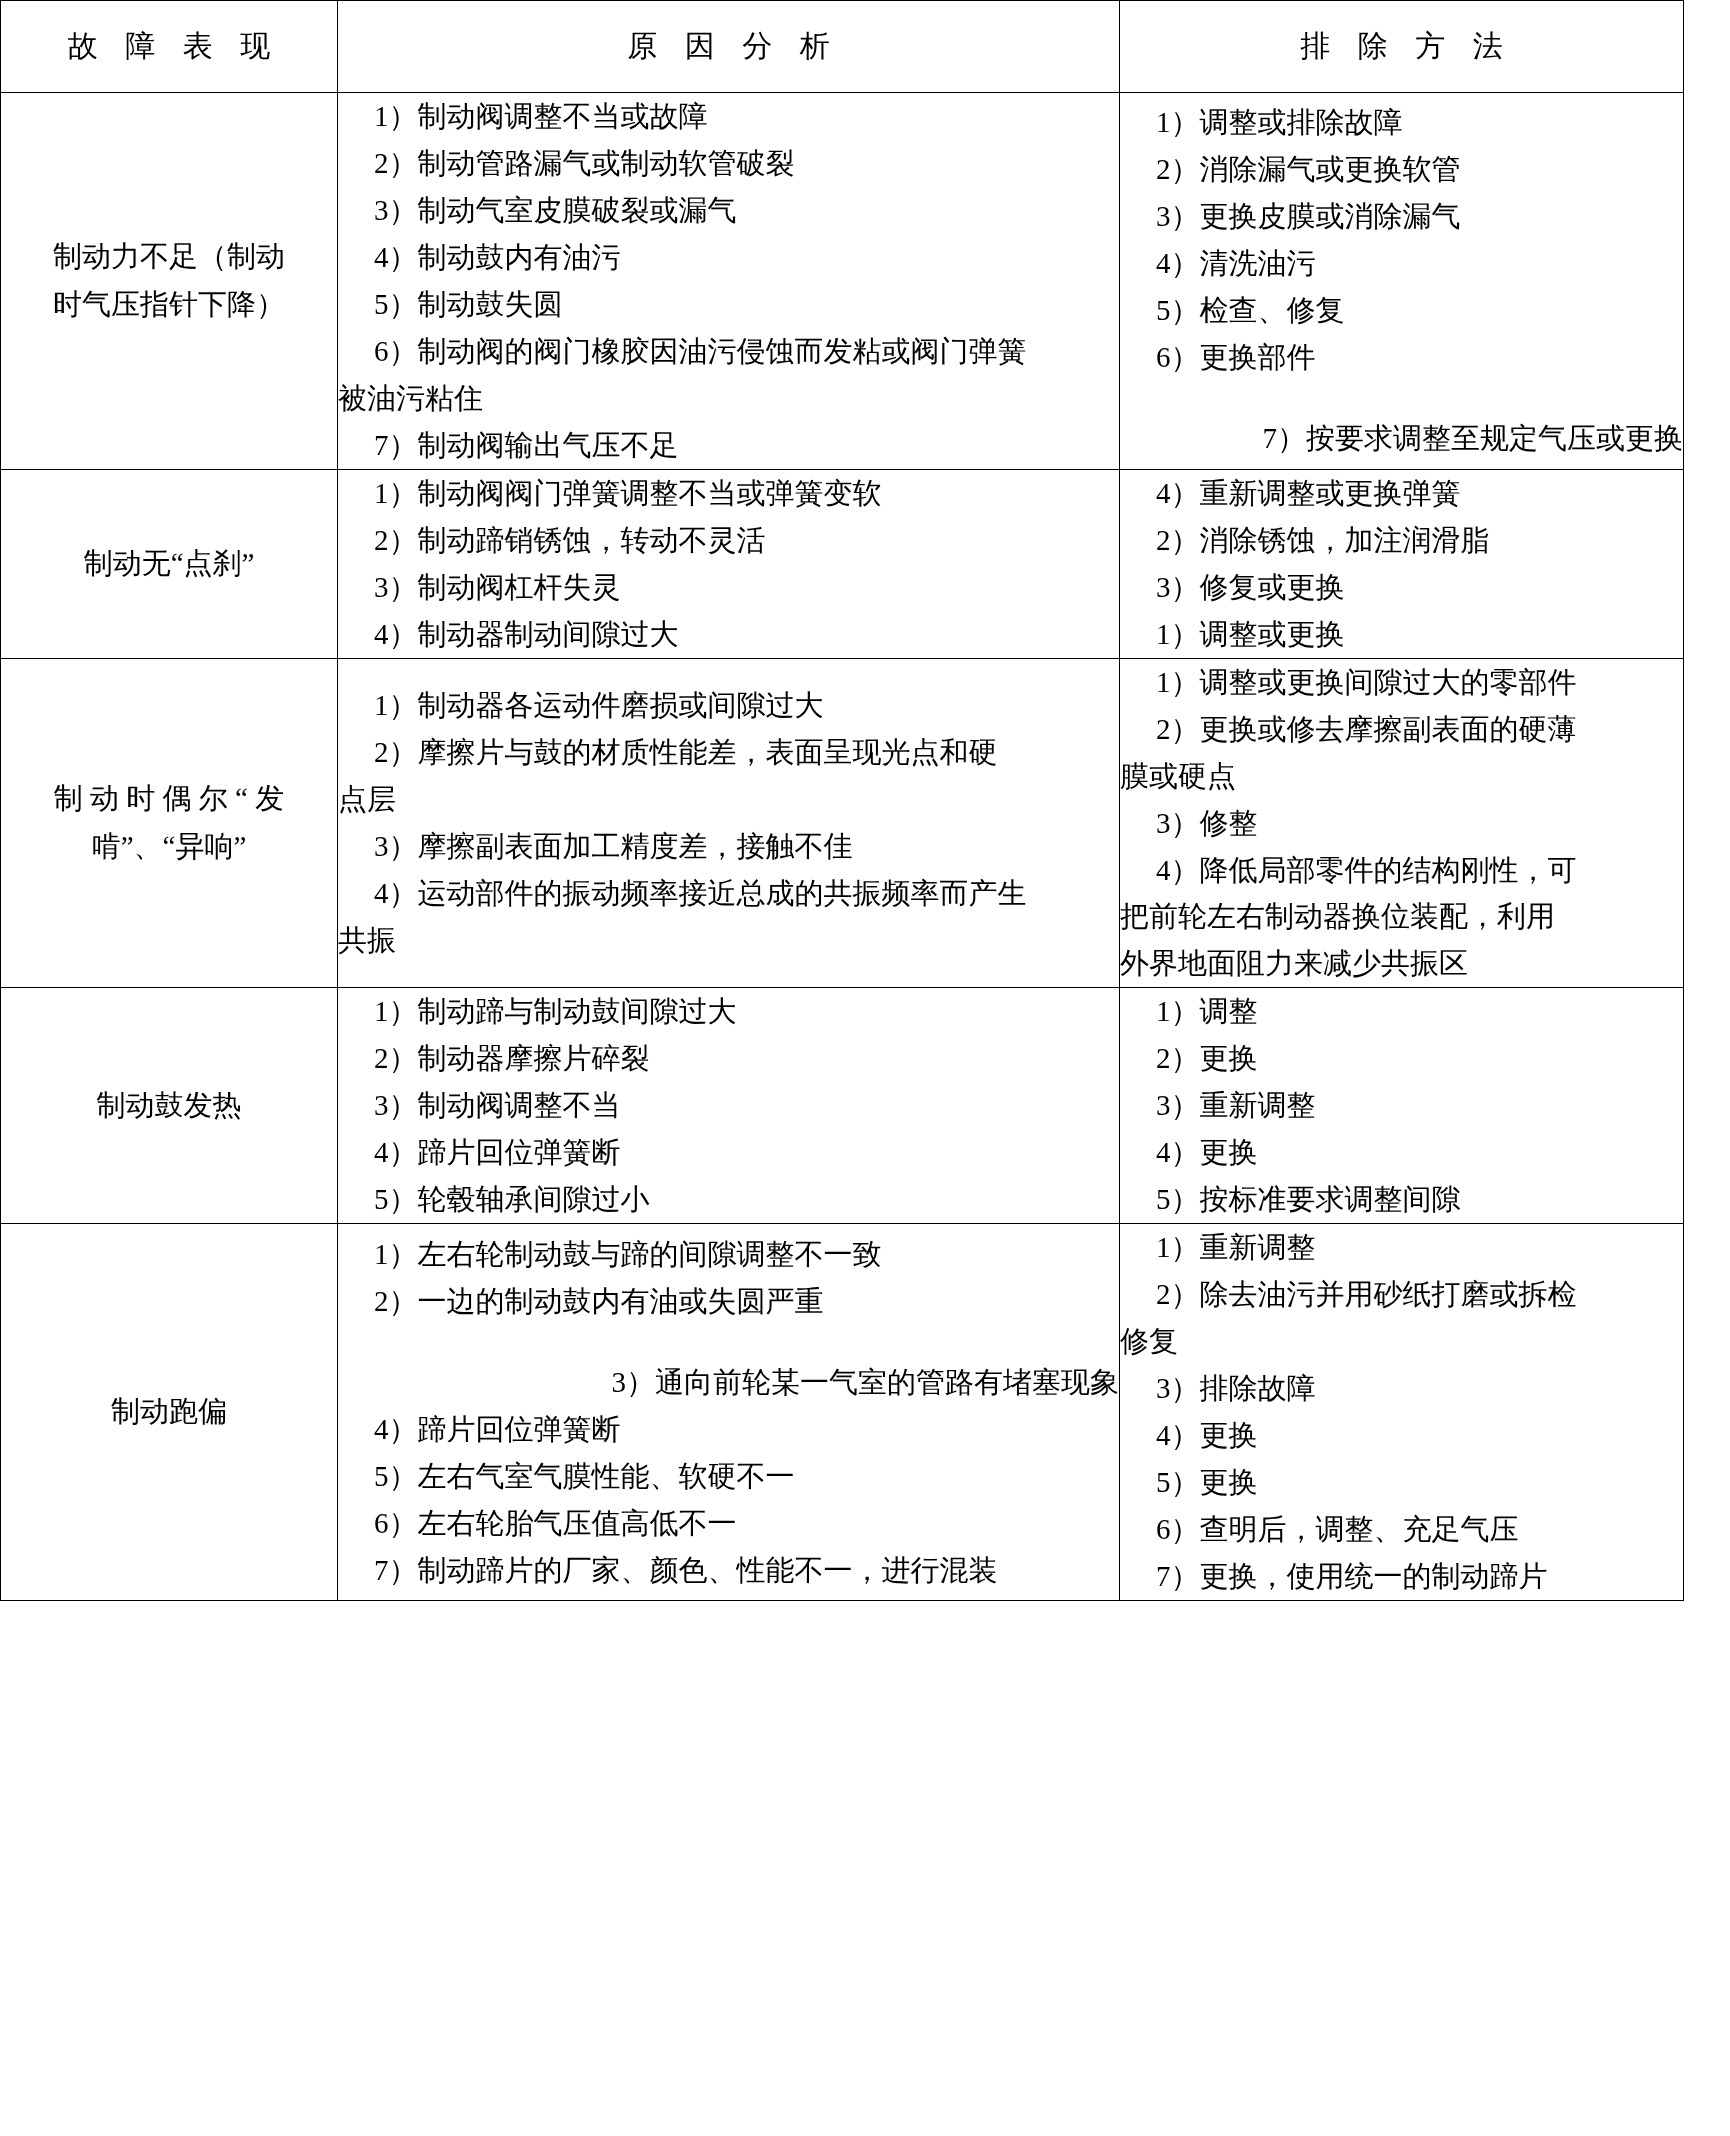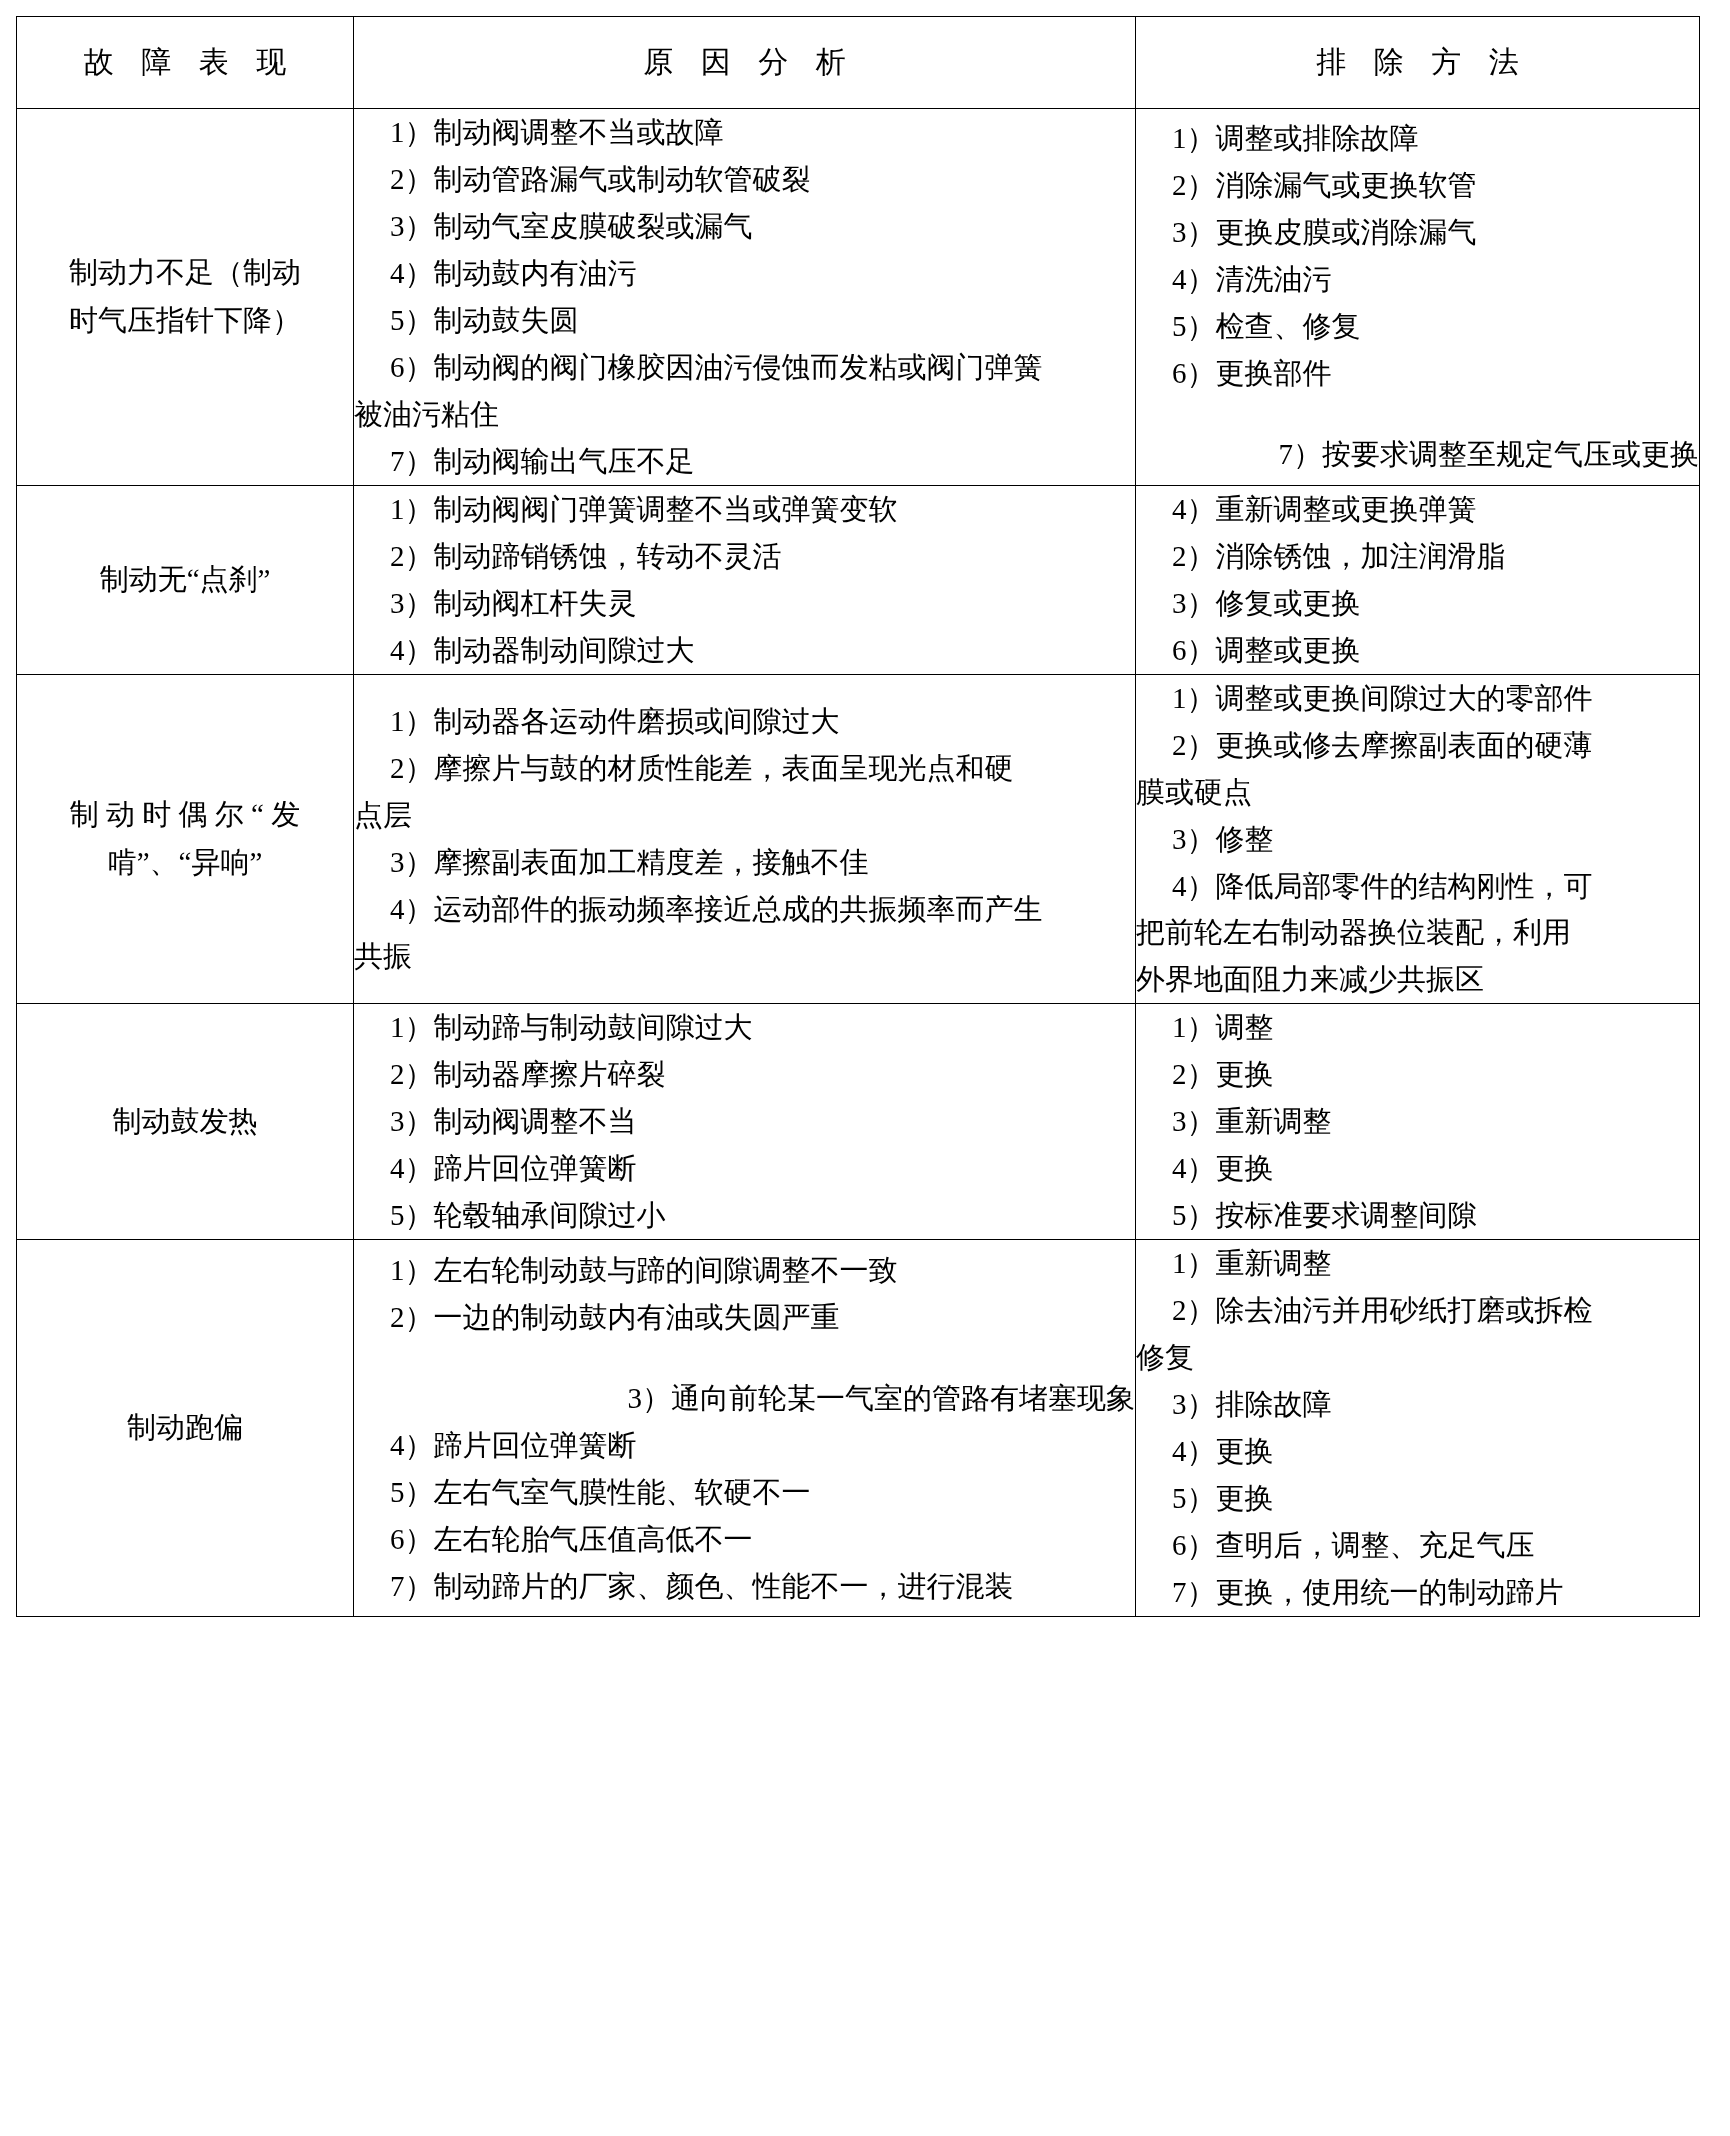--- a/index.html
+++ b/index.html
@@ -9,21 +9,21 @@
   }
   body {
     width: 1731px;
     font-family: "Liberation Serif", "DejaVu Serif", serif;
     color: #000000;
   }
   .page {
     width: 1658px;
     min-height: 2136px;
     box-sizing: border-box;
-    padding: 16px;
+    padding: 0;
   }
   table.fault-table {
     border-collapse: collapse;
     width: 1683px;
     margin: 0 auto;
     table-layout: fixed;
   }
   table.fault-table col.c1 { width: 337px; }
   table.fault-table col.c2 { width: 782px; }
   table.fault-table col.c3 { width: 564px; }
@@ -122,21 +122,21 @@
           <td class="cause">
             <span class="ln">1）制动阀阀门弹簧调整不当或弹簧变软</span>
             <span class="ln">2）制动蹄销锈蚀，转动不灵活</span>
             <span class="ln">3）制动阀杠杆失灵</span>
             <span class="ln">4）制动器制动间隙过大</span>
           </td>
           <td class="remedy">
             <span class="ln">4）重新调整或更换弹簧</span>
             <span class="ln">2）消除锈蚀，加注润滑脂</span>
             <span class="ln">3）修复或更换</span>
-            <span class="ln">6）调整或更换</span>
+            <span class="ln">1）调整或更换</span>
           </td>
         </tr>
         <tr>
           <td class="symptom">
             <span class="sym-line">制 动 时 偶 尔 “ 发</span>
             <span class="sym-line">啃”、“异响”</span>
           </td>
           <td class="cause">
             <span class="ln">1）制动器各运动件磨损或间隙过大</span>
             <span class="ln">2）摩擦片与鼓的材质性能差，表面呈现光点和硬</span>

